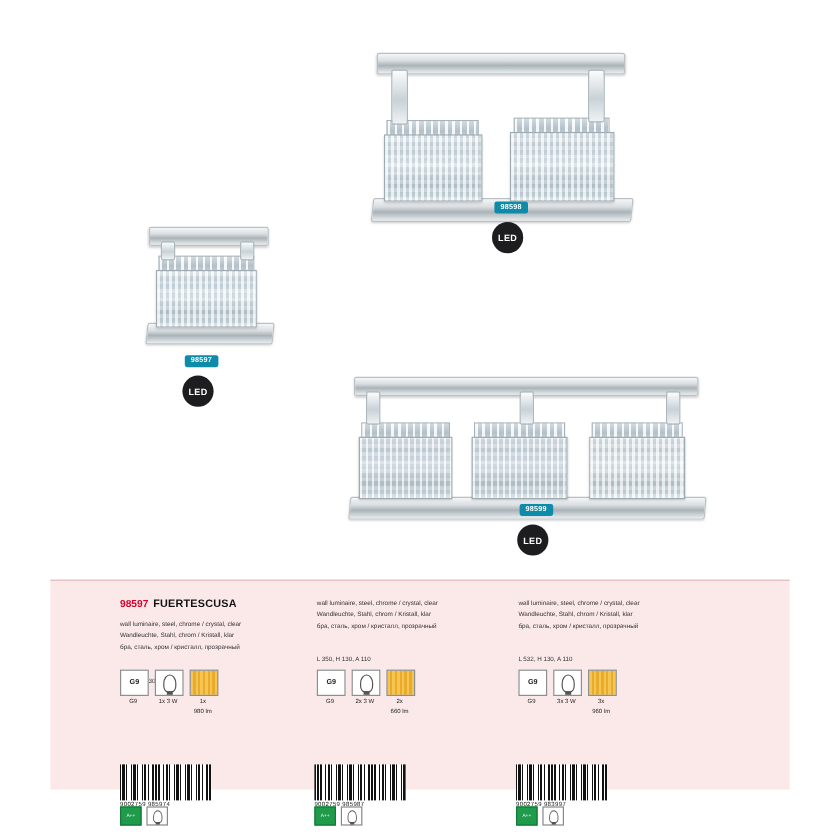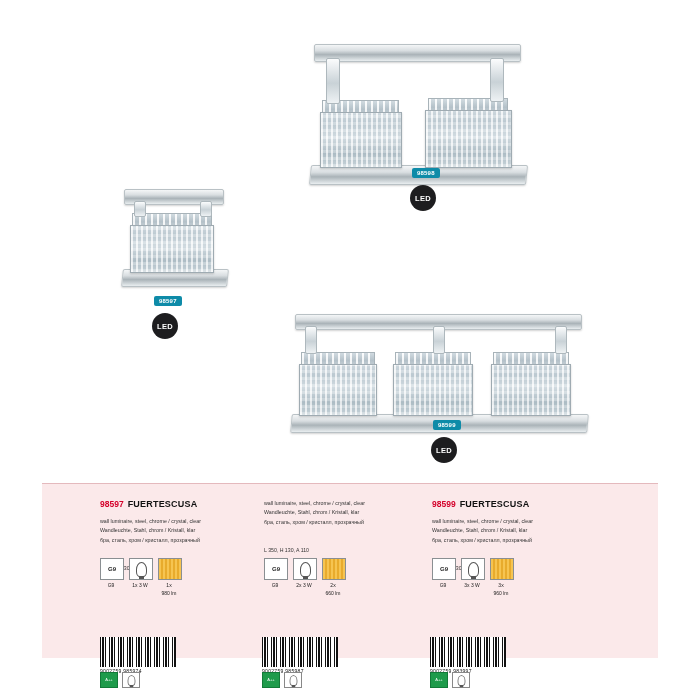--- a/index.html
+++ b/index.html
@@ -222,23 +222,20 @@
         <div class="icncap">2x 3 W</div>
       </div>
       <div class="icn">
         <div class="lumibox"></div>
         <div class="icncap">2x</div>
         <div class="icncap">660 lm</div>
       </div>
     </div>
 
     <div class="col c3">
-      <div>
-        <span class="prodcode">98599</span><span class="prodname">FUERTESCUSA</span>
-      </div>
       <div class="descr">
         <div>wall luminaire, steel, chrome / crystal, clear</div>
         <div>Wandleuchte, Stahl, chrom / Kristall, klar</div>
         <div>бра, сталь, хром / кристалл, прозрачный</div>
       </div>
       <div class="dims">L 532, H 130, A 110</div>
     </div>
     <div class="iconrow" style="left:390px;">
       <div class="icn">
         <div class="icnbox">

